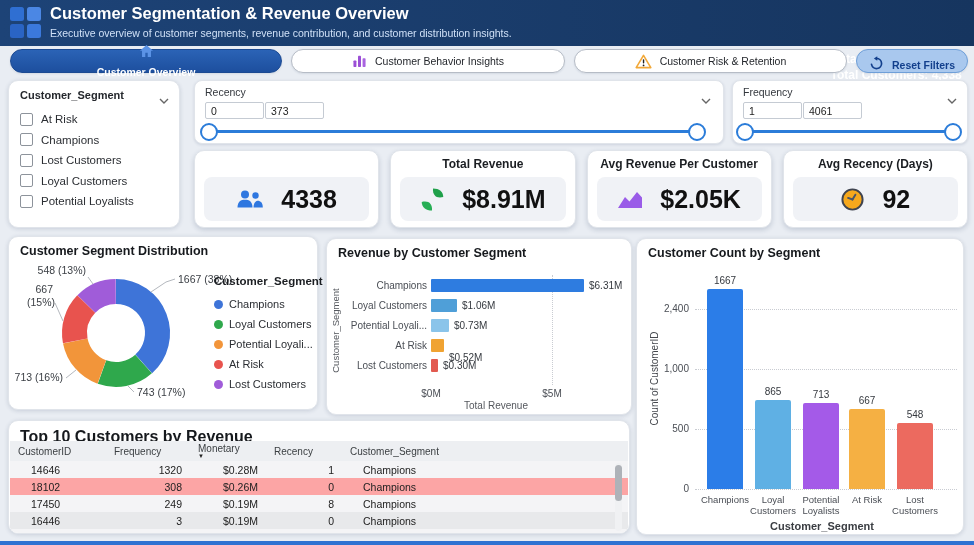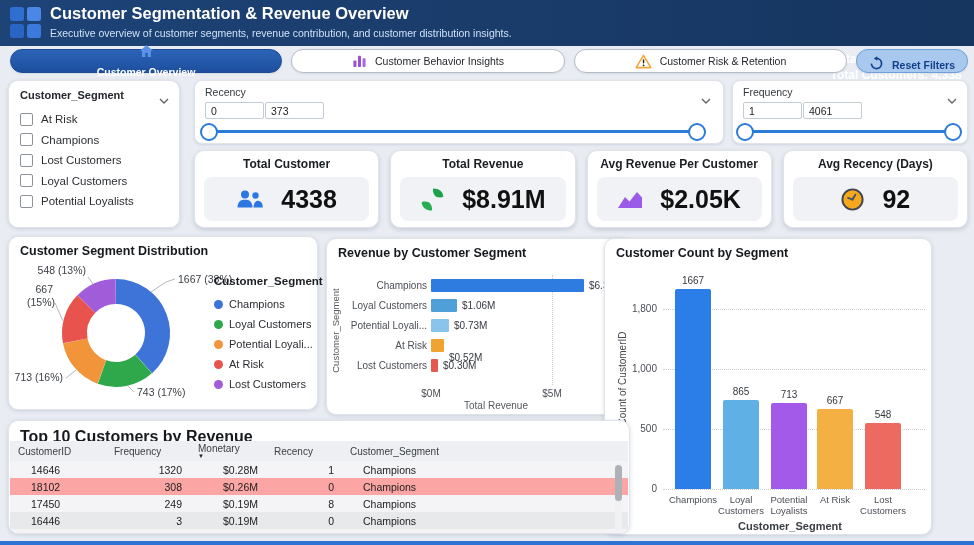--- a/index.html
+++ b/index.html
@@ -52,21 +52,21 @@
   #kpi-row{position:absolute;left:194px;top:150px;width:774px;height:78px;display:flex;gap:11px;}
   .kpi{flex:1;background:#fff;border:1px solid #e0e4ea;border-radius:10px;
        box-shadow:0 2px 5px rgba(30,50,90,.18);position:relative;}
   .kpi-title{text-align:center;font-size:12px;font-weight:bold;color:#1b1e22;margin-top:6px;}
   .kpi-body{position:absolute;left:9px;right:9px;top:26px;height:44px;background:#f0f2f6;
             border-radius:8px;display:flex;align-items:center;justify-content:center;gap:17px;}
   .kpi-value{font-size:25px;font-weight:bold;color:#111;}
   
   #donut-panel{left:8px;top:236px;width:310px;height:174px;}
   #rev-panel{left:326px;top:238px;width:306px;height:177px;}
-  #cnt-panel{left:604px;top:238px;width:328px;height:297px;}
+  #cnt-panel{left:636px;top:238px;width:328px;height:297px;}
   .abs{position:absolute;}
   .tick{font-size:10px;color:#4a4e55;}
   .cat{font-size:10px;color:#4a4e55;}
   .val-lab{font-size:10px;color:#35393f;}
   .grid-v{border-left:1px dotted #c9ccd2;}
   .grid-h{border-top:1px dotted #c9ccd2;}
   .axis-title{font-size:9.5px;color:#55585e;}
   .legend-item{display:flex;align-items:center;gap:6px;height:20px;cursor:pointer;}
   .legend-dot{width:9px;height:9px;border-radius:50%;}
   .legend-lbl{font-size:11px;color:#2b2e33;}
@@ -195,21 +195,20 @@
       <input class="sl-input" value="1" style="left: 10px;">
       <input class="sl-input" value="4061" style="left: 70px;">
       <div class="sl-track" style="left: 12px; right: 14px;">
         <div class="sl-handle" style="left: 0px;"></div>
         <div class="sl-handle" style="left: 100%;"></div>
       </div>
     </section>
 
   <div id="kpi-row">
       <div class="kpi">
-        <div class="kpi-title">Total Customer</div>
         <div class="kpi-body">
           <span style="display: inline-flex; align-items: center;">
             <svg width="28" height="22" viewBox="0 0 28 22">
               <circle cx="9" cy="6.5" r="4" fill="#2e77e0"></circle>
               <circle cx="19.5" cy="7.5" r="3.2" fill="#2e77e0"></circle>
               <path d="M1.5 19.5 C1.5 13.5 5 11.8 9 11.8 C13 11.8 16.5 13.5 16.5 19.5 Z" fill="#2e77e0"></path>
               <path d="M17.5 19.5 C17.6 15 19.6 12.9 21.6 12.8 C24.6 12.8 26.8 14.8 26.8 19.5 Z" fill="#2e77e0"></path>
             </svg>
           </span>
           <span class="kpi-value">4338</span>
@@ -317,21 +316,21 @@
       <div class="abs" style="left: 104px; top: 120px; width: 7px; height: 13px; background: rgb(226, 90, 80); border-radius: 1px;"></div>
       <div class="abs val-lab" style="left: 116px; top: 121px;">$0.30M</div>
       <div class="abs tick" style="left: 92px; top: 149px; width: 24px; text-align: center;">$0M</div>
       <div class="abs tick" style="left: 213px; top: 149px; width: 24px; text-align: center;">$5M</div>
       <div class="abs axis-title" style="left: 104px; top: 161px; width: 130px; text-align: center; font-size: 10px;">Total Revenue</div>
     </section>
   <section class="panel" id="cnt-panel">
       <div class="panel-title">Customer Count by Segment</div>
       <div class="abs axis-title" style="left: -48px; top: 134px; width: 130px; text-align: center; transform: rotate(-90deg); font-size: 10px; color: rgb(69, 72, 78);">Count of CustomerID</div>
       <div class="abs grid-h" style="left: 58px; top: 70px; width: 262px; height: 0px;"></div>
-      <div class="abs tick" style="left: 12px; top: 64px; width: 40px; text-align: right;">1,800</div>
+      <div class="abs tick" style="left: 12px; top: 64px; width: 40px; text-align: right;">2,400</div>
       <div class="abs grid-h" style="left: 58px; top: 130px; width: 262px; height: 0px;"></div>
       <div class="abs tick" style="left: 12px; top: 124px; width: 40px; text-align: right;">1,000</div>
       <div class="abs grid-h" style="left: 58px; top: 190px; width: 262px; height: 0px;"></div>
       <div class="abs tick" style="left: 12px; top: 184px; width: 40px; text-align: right;">500</div>
       <div class="abs grid-h" style="left: 58px; top: 250px; width: 262px; height: 0px;"></div>
       <div class="abs tick" style="left: 12px; top: 244px; width: 40px; text-align: right;">0</div>
       <div class="abs" style="left: 70px; top: 50px; width: 36px; height: 200px; background: rgb(43, 125, 232); border-radius: 2px 2px 0px 0px;"></div>
       <div class="abs val-lab" style="left: 68px; top: 36px; width: 40px; text-align: center;">1667</div>
       <div class="abs cat" style="left: 61px; top: 255px; width: 54px; text-align: center; font-size: 9.5px; line-height: 11px;">Champions</div>
       <div class="abs" style="left: 118px; top: 161px; width: 36px; height: 89px; background: rgb(95, 176, 228); border-radius: 2px 2px 0px 0px;"></div>

